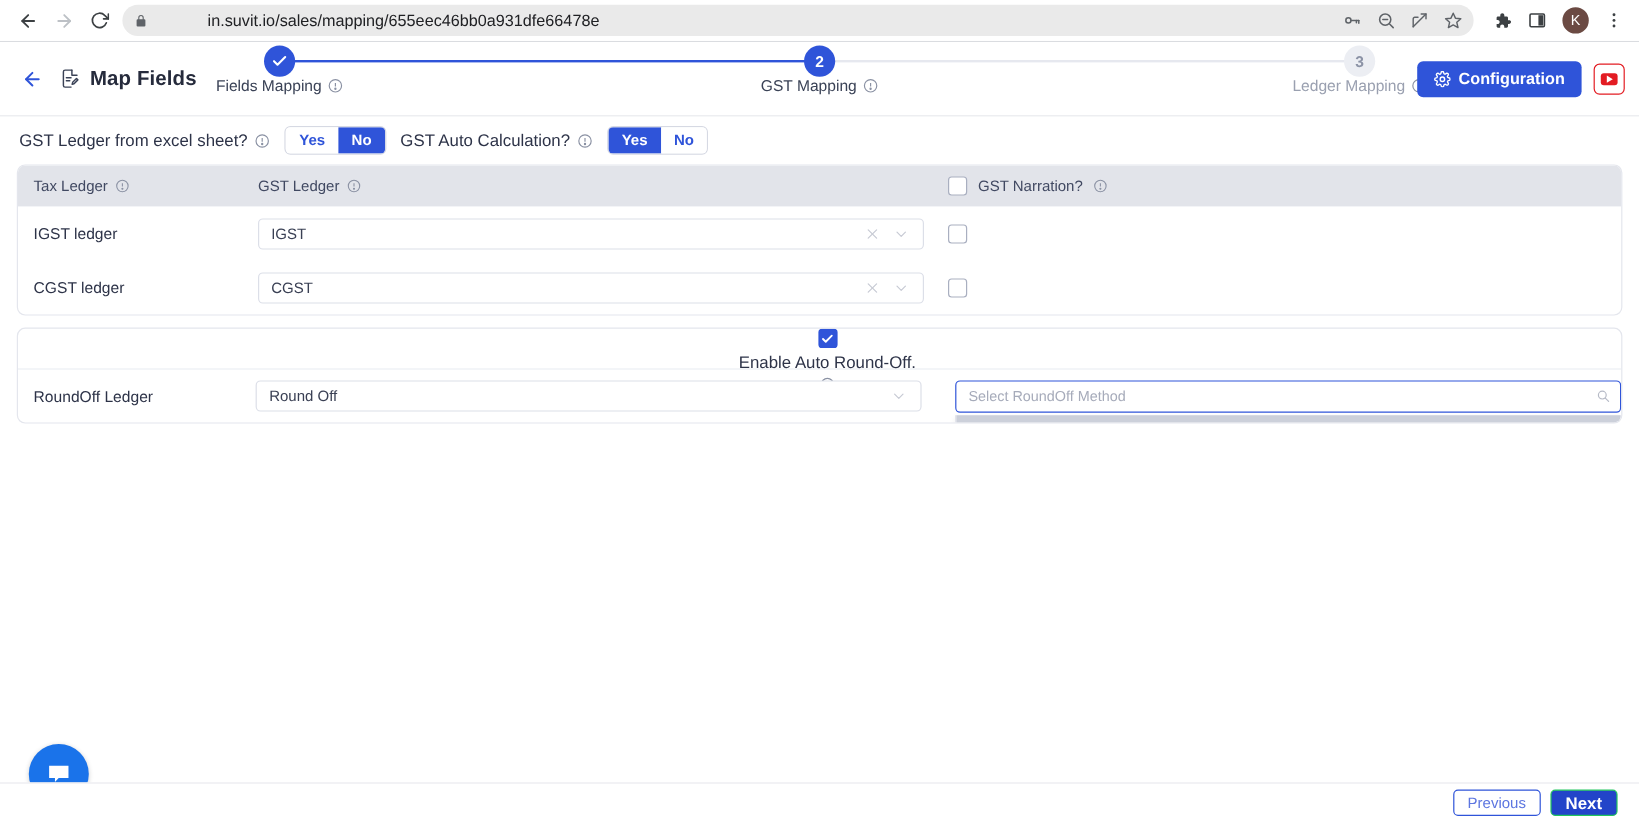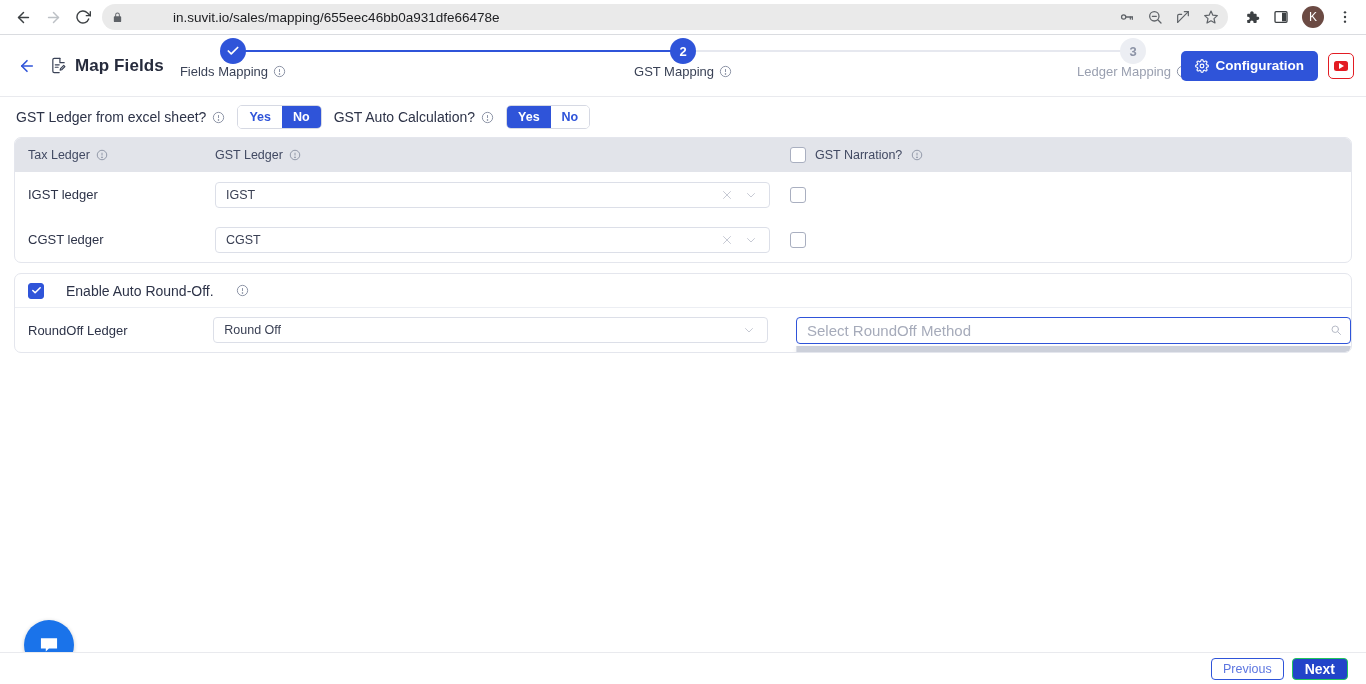--- a/index.html
+++ b/index.html
@@ -185,34 +185,34 @@
     width: 555px; height: 26px;
     border: 1px solid #dcdfe8; border-radius: 4px;
     background: #fff; display: flex; align-items: center;
     padding: 0 6px 0 10px; font-size: 12.5px; color: #3a4054;
     cursor: pointer;
   }
   .select-box .val { flex: 1 1 auto; }
   .select-box .ic { color: #c7cad4; display: flex; align-items: center; padding: 0 6px; }
 
   .roundoff-head {
-    height: 34px; display: flex; align-items: center; gap: 22px;
+    height: 34px; display: flex; align-items: center; gap: 4px;
     padding-left: 13px; border-bottom: 1px solid #eceef3;
-    font-size: 14px; color: #2d3348;
+    font-size: 14px; color: #2d3348; flex-direction: column;
   }
   .roundoff-body { height: 44px; display: flex; align-items: center; }
   .ro-label { width: 200px; padding-left: 13px; font-size: 13px; color: #2d3348; }
 
   
   .search-wrap { position: relative; margin-left: 13px; }
   .search-select {
     width: 555px; height: 27px;
     border: 1.5px solid #2f54d9; border-radius: 4px;
     background: #fff; display: flex; align-items: center;
-    padding: 0 8px 0 10px; font-size: 15px; color: #a6abba;
+    padding: 0 8px 0 10px; font-size: 12px; color: #a6abba;
   }
   .search-select .ph { flex: 1 1 auto; }
   .dropdown {
     position: absolute; top: 29px; left: 0;
     width: 555px;
     background: #fff;
     border: 1px solid #dcdfe8;
     border-top: none;
     box-shadow: 0 2px 5px rgba(0,0,0,.07);
     padding-bottom: 6px;

